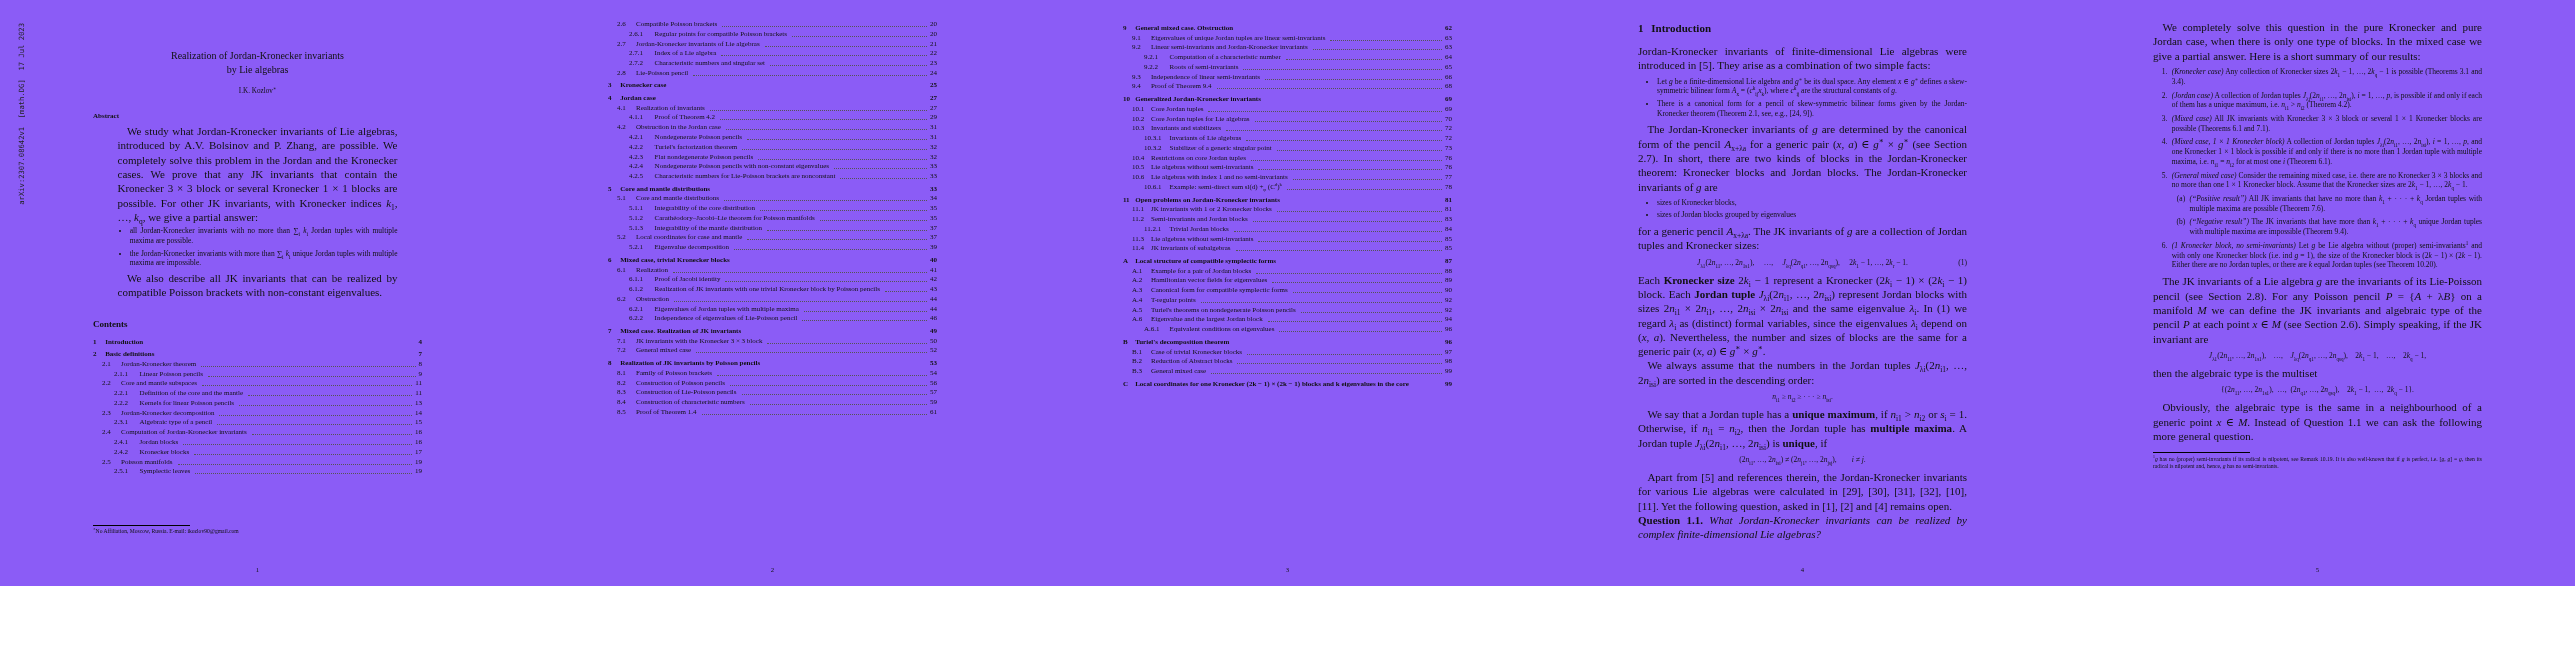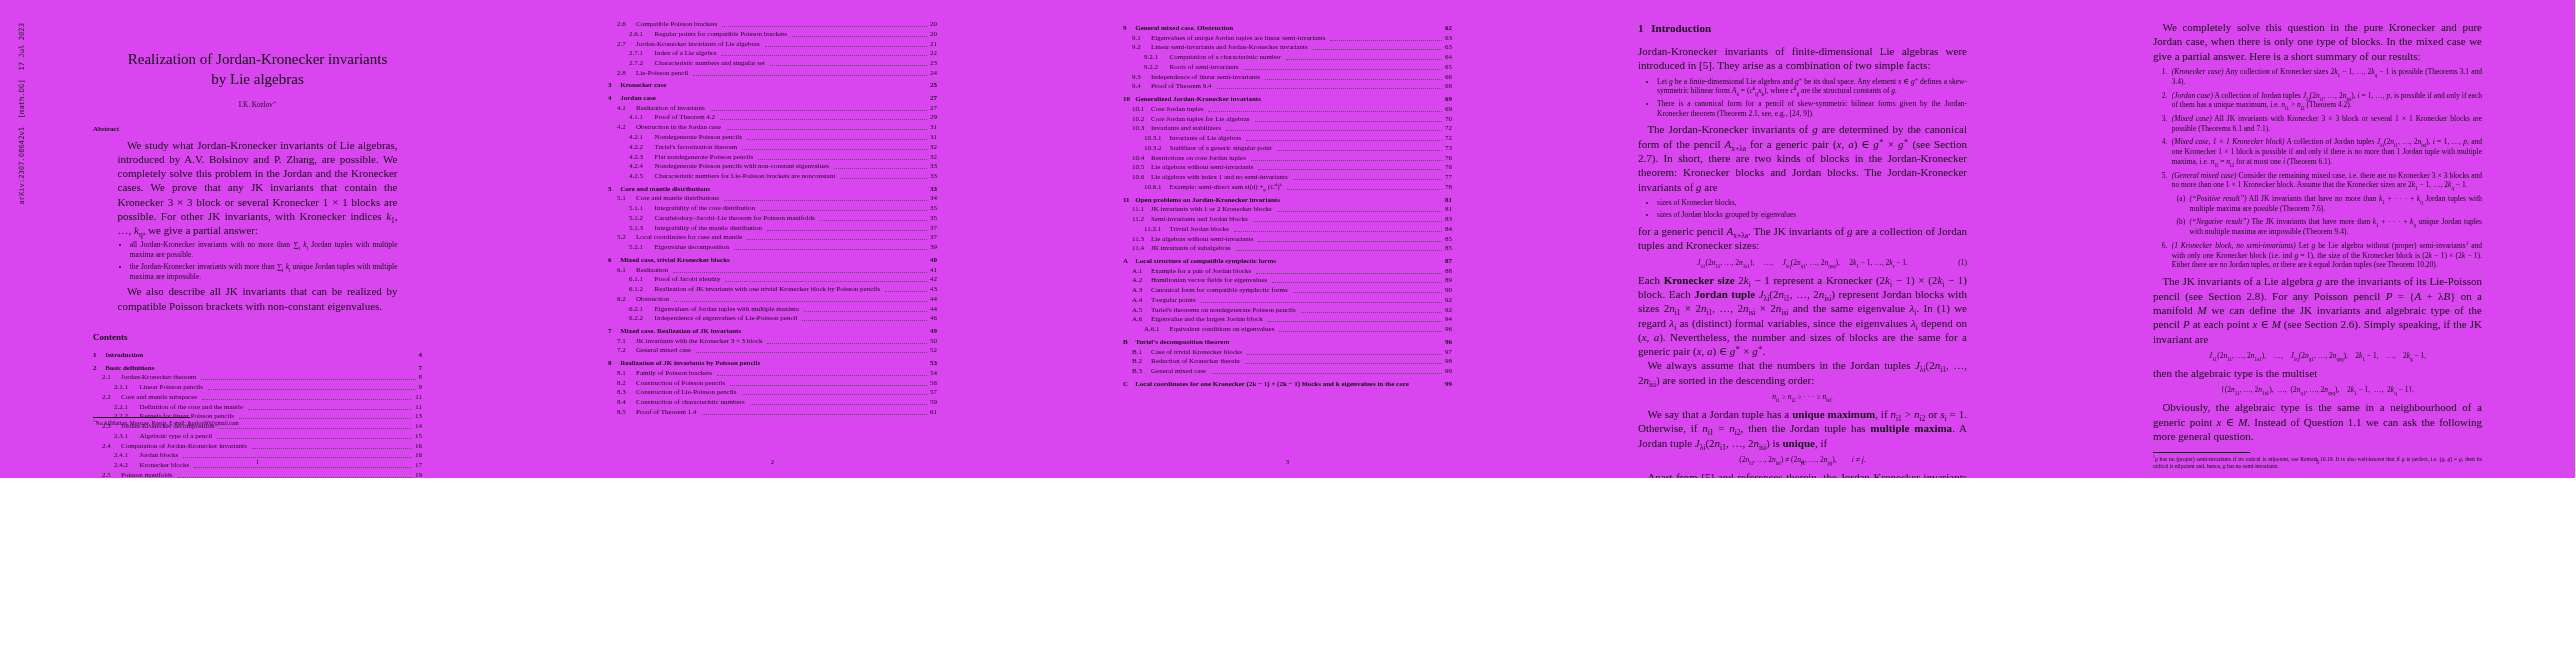--- a/index.html
+++ b/index.html
@@ -1,26 +1,26 @@
 <!DOCTYPE html>
 <html style="font-size:9px"><head>
 <meta charset="utf-8">
 <style>
   *{margin:0;padding:0;box-sizing:border-box}
   html,body{background:#ffffff}
   body{width:2576px;height:667px;font-family:"Liberation Serif","DejaVu Serif",serif;color:#111}
   #pages{display:flex;width:2576px;height:667px}
-  .page{position:relative;width:515px;height:478px;background:#d946ef;overflow:hidden;flex:0 0 515px}
+  .page{position:relative;width:515px;height:586px;background:#8b5cf6;overflow:hidden;flex:0 0 515px}
   .content{position:absolute;left:93px;right:93px;top:20px}
   .pageno{position:absolute;bottom:13.3px;left:0;right:0;text-align:center;font-size:6.7px;color:#111}
 
   
   .arxiv{position:absolute;left:16.7px;top:23px;writing-mode:vertical-rl;transform:rotate(180deg);
          font-family:"DejaVu Sans Mono",monospace;font-size:7.2px;color:#222;white-space:pre}
-  .title{margin-top:29px;text-align:center;font-size:15px;line-height:1.35}
+  .title{margin-top:29px;text-align:center;font-size:10px;line-height:1.35}
   .author{margin-top:11px;text-align:center;font-size:7.2px}
   .abs-h{margin-top:16.7px;text-align:left;font-size:7px;font-weight:bold}
   .abstract{margin:4.4px 24.5px 0;font-size:6.7px;line-height:1.32;text-align:justify}
   .abstract .p{margin-bottom:1.1px}
   .abstract .ul{margin:2.2px 0 2.2px 12.2px}
   .contents-h{margin-top:19px;font-size:9px;font-weight:bold}
   .toc{margin-top:9px;font-size:7px;line-height:1.24}
   .toc-row{display:flex;align-items:baseline;margin-bottom:1.1px}
   .toc-row.lvl2{margin-left:9px}
   .toc-row.lvl3{margin-left:21px}
@@ -610,21 +610,21 @@
             <span class="toc-page">96</span>
           </div>
           <div class="toc-row lvl2">
             <span class="toc-label">B.1</span>
             <span class="toc-title">Case of trivial Kronecker blocks</span>
             <span class="toc-leader"></span>
             <span class="toc-page">97</span>
           </div>
           <div class="toc-row lvl2">
             <span class="toc-label">B.2</span>
-            <span class="toc-title">Reduction of Kronecker therein</span>
+            <span class="toc-title">Reduction of Abstract blocks</span>
             <span class="toc-leader"></span>
             <span class="toc-page">98</span>
           </div>
           <div class="toc-row lvl2">
             <span class="toc-label">B.3</span>
             <span class="toc-title">General mixed case</span>
             <span class="toc-leader"></span>
             <span class="toc-page">99</span>
           </div>
           <div class="toc-row lvl1 tb">

